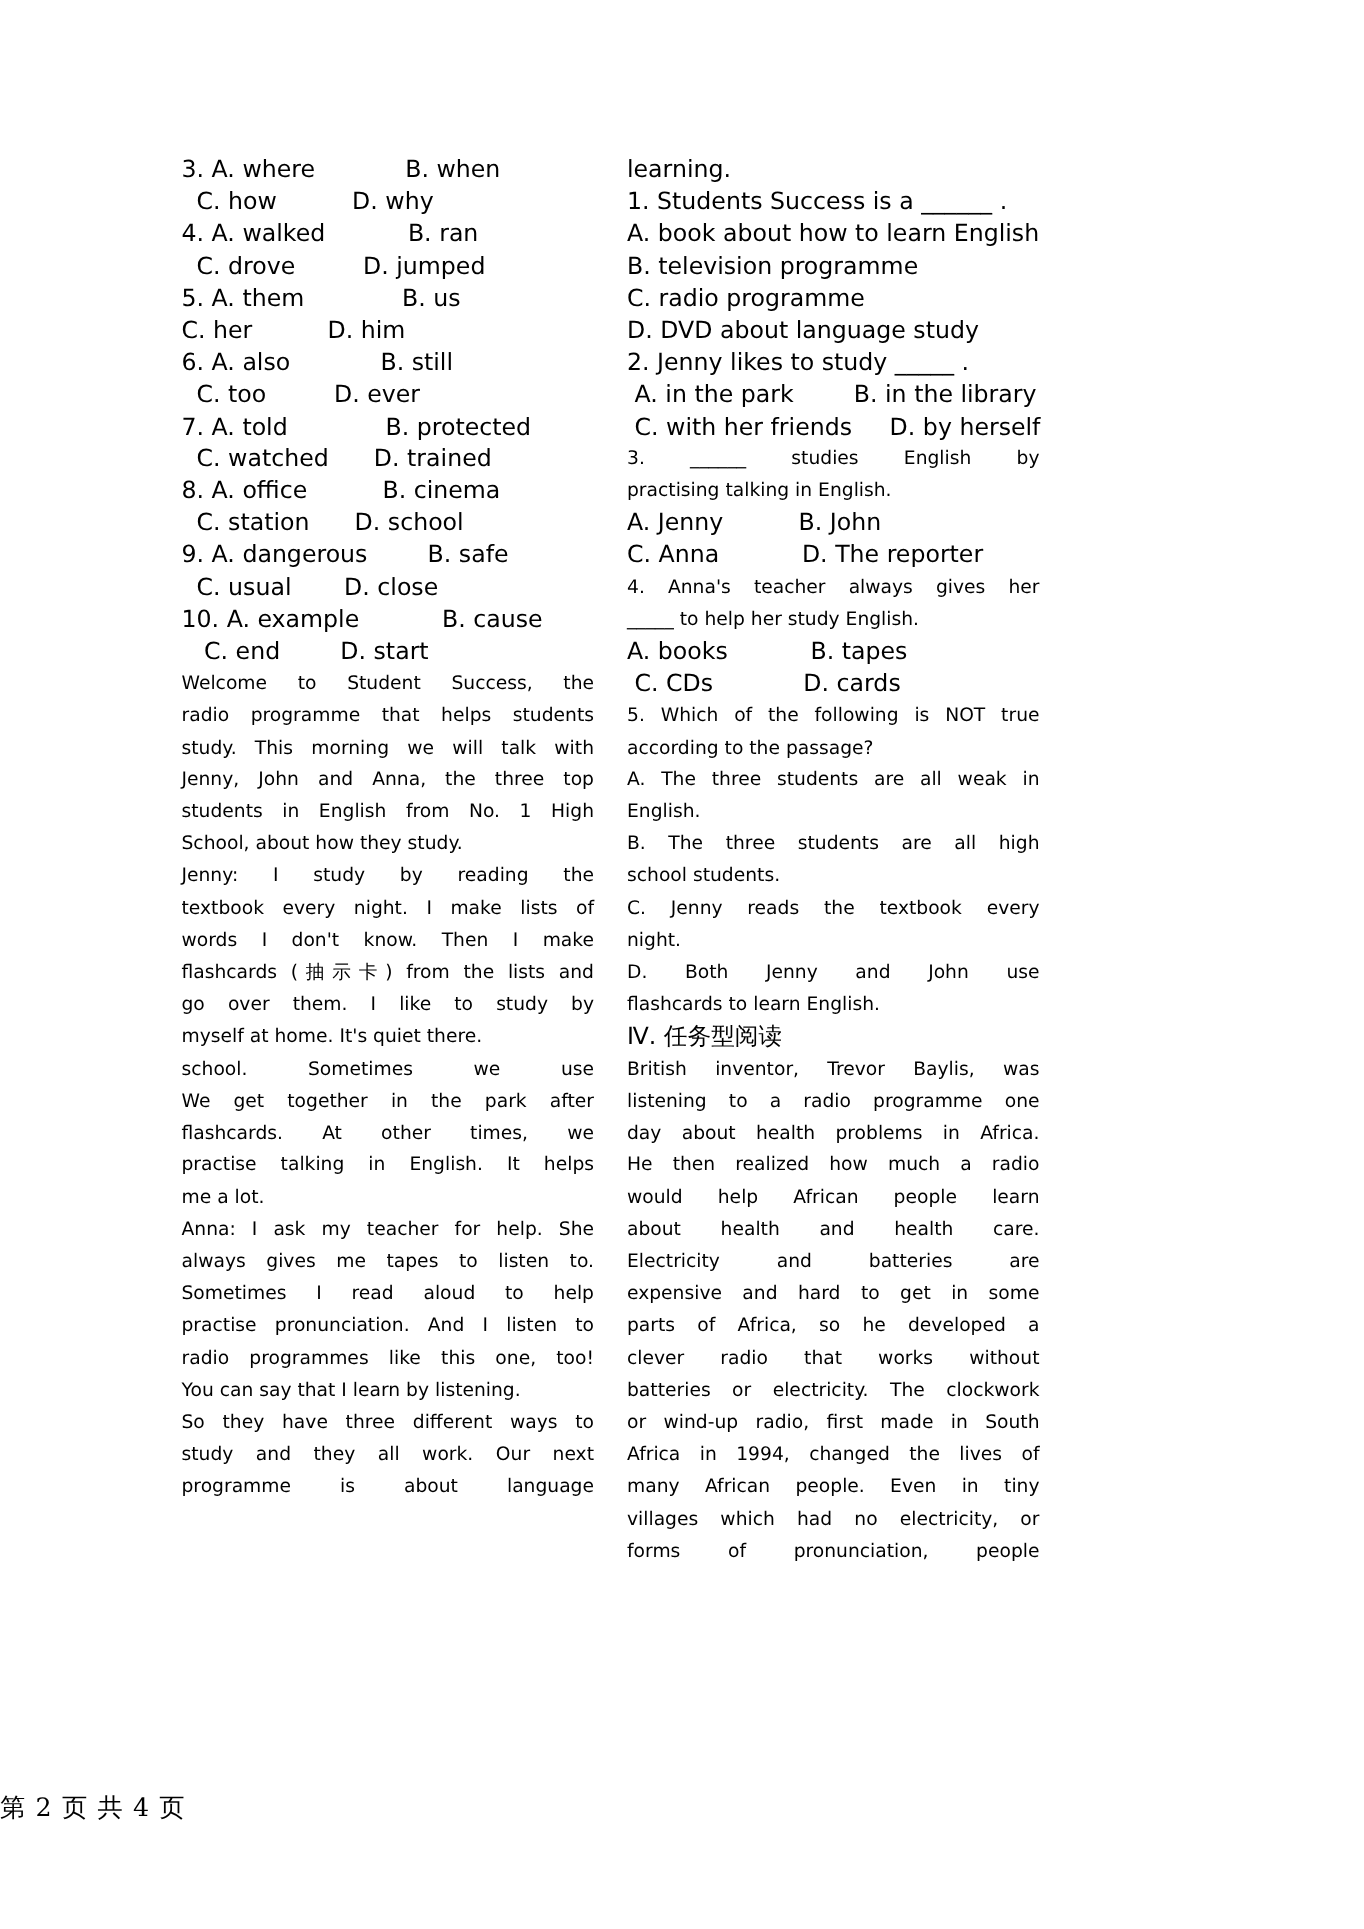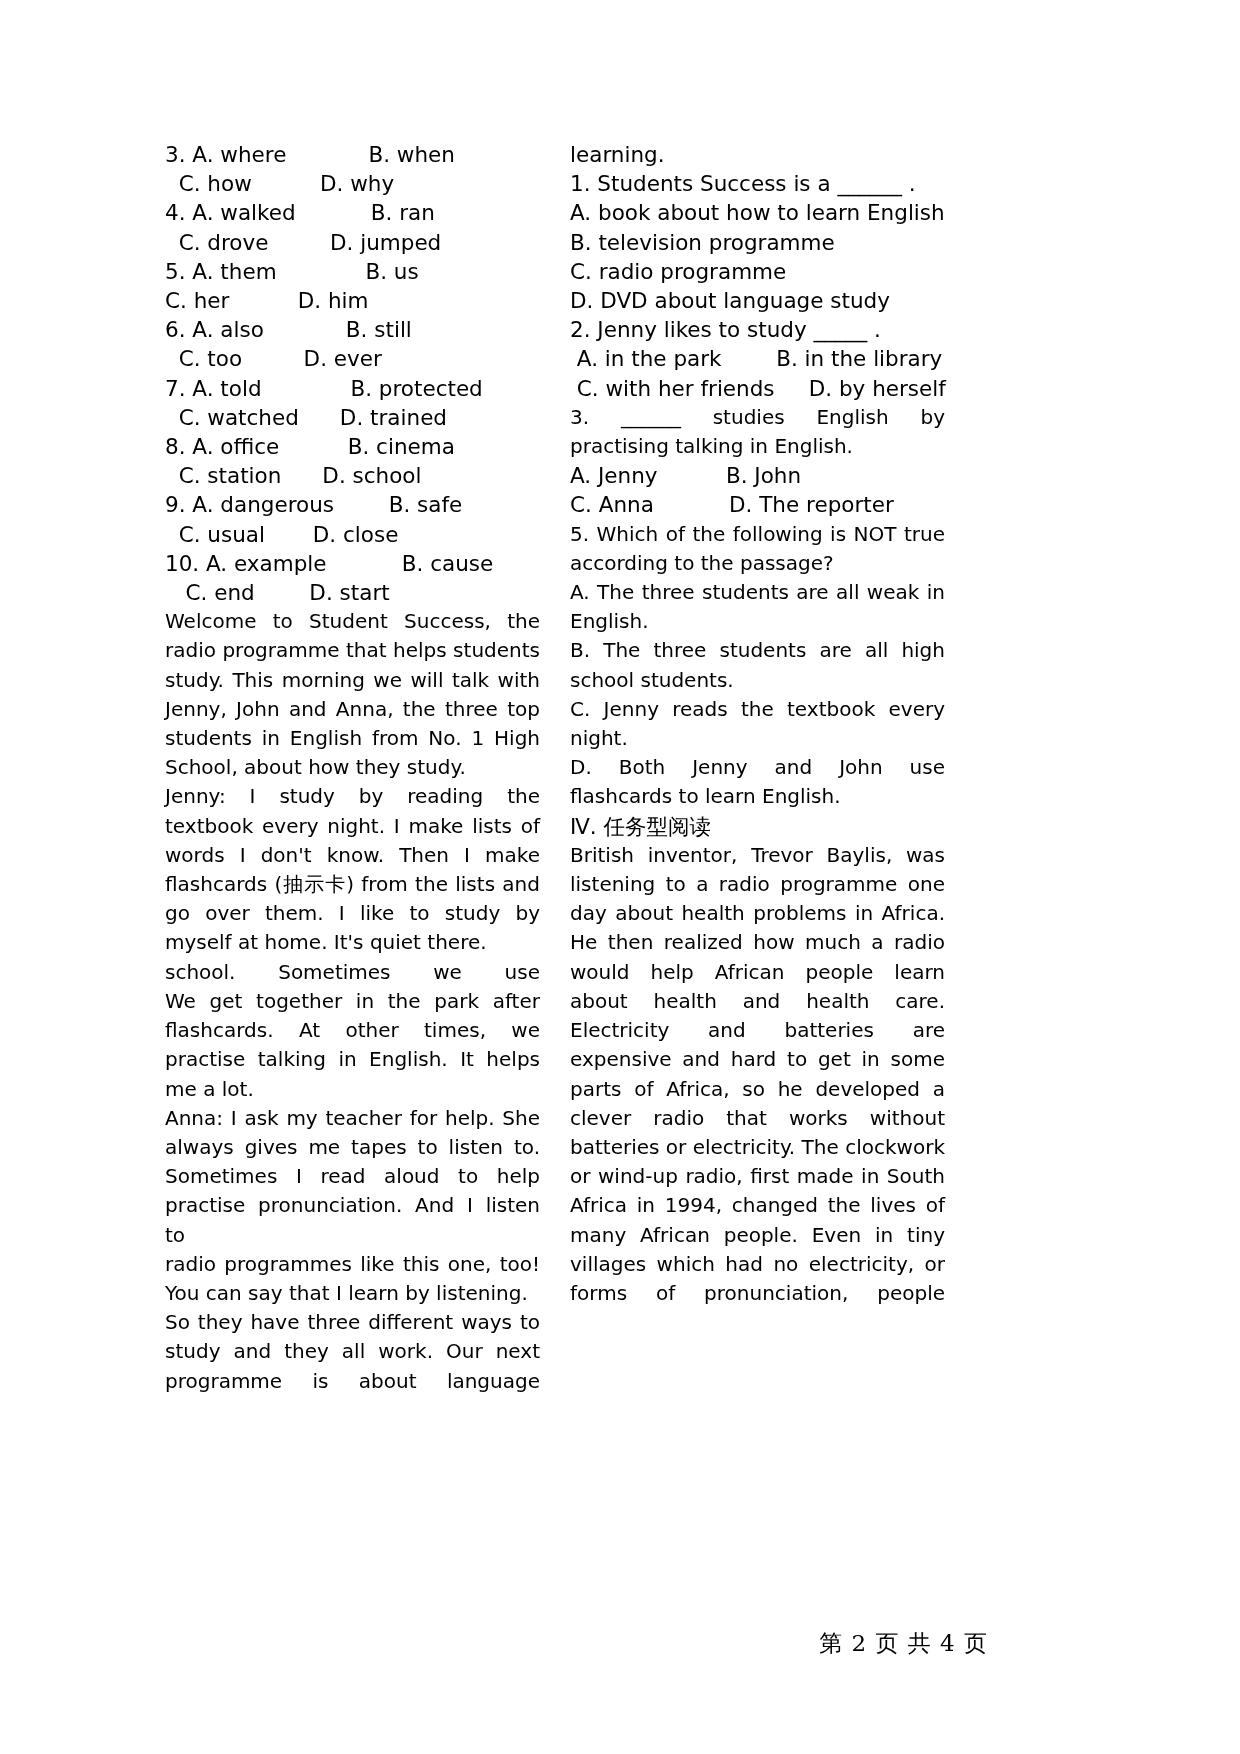--- a/index.html
+++ b/index.html
@@ -34,40 +34,40 @@
     flex: 0 0 375px;
   }
   .line {
     font-size: 21.5px;
     line-height: 29.2px;
     white-space: pre;
     letter-spacing: 0px;
   }
   
   .just {
-    font-size: 20px;
+    font-size: 17px;
     line-height: 29.2px;
     text-align: justify;
     text-align-last: justify;
     white-space: normal;
   }
   .last {
     text-align-last: left;
   }
   .heading-cn {
     font-size: 21.5px;
     line-height: 29.2px;
     white-space: pre;
   }
   .footer {
     position: absolute;
     left: 0;
     top: 1628px;
     width: 988px;
-    text-align: right;
+    text-align: left;
     font-size: 23px;
     font-family: "DejaVu Serif", "Liberation Serif", serif;
     letter-spacing: 1px;
   }
 </style>
 </head>
 <body>
 
 <div class="page">
   <div class="columns">
@@ -146,20 +146,26 @@
         <div class="line"> C. with her friends     D. by herself</div>
       </div>
 
       <div>
         <div class="just">3.  ______  studies  English  by</div>
         <div class="just last">practising talking in English.</div>
         <div class="line">A. Jenny          B. John</div>
         <div class="line">C. Anna           D. The reporter</div>
       </div>
 
+      <div>
+        <div class="just">4. Anna's teacher always gives her</div>
+        <div class="just last">_____ to help her study English.</div>
+        <div class="line">A. books           B. tapes</div>
+        <div class="line"> C. CDs            D. cards</div>
+      </div>
 
       <div>
         <div class="just">5. Which of the following is NOT true</div>
         <div class="just last">according to the passage?</div>
 
         <div class="just">A. The three students are all weak in</div>
         <div class="just last">English.</div>
         <div class="just">B. The three students are all high</div>
         <div class="just last">school students.</div>
         <div class="just">C. Jenny reads the textbook every</div>

